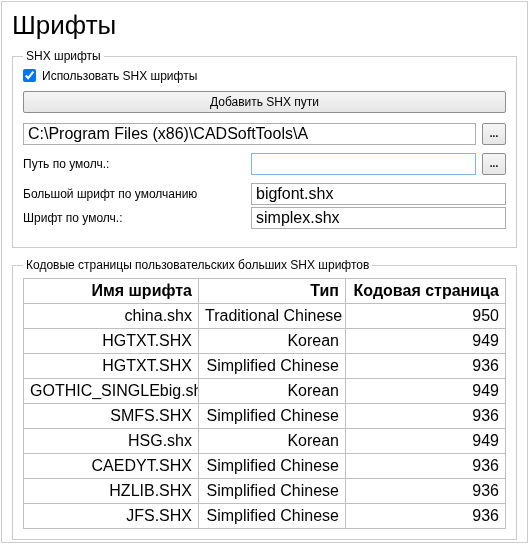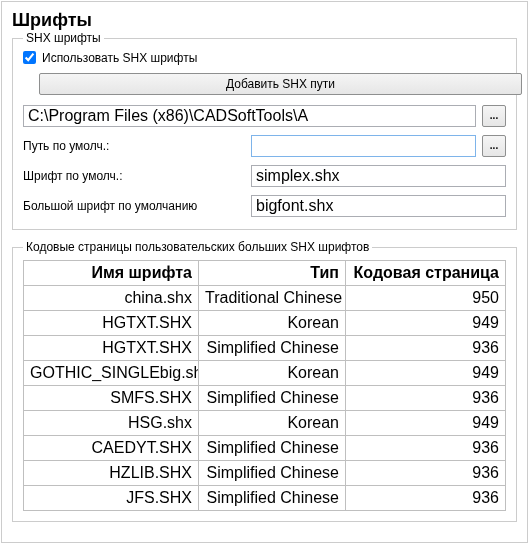--- a/index.html
+++ b/index.html
@@ -12,23 +12,23 @@
     overflow: hidden;
     color: #000;
   }
   .panel {
     border: 1px solid #ccc;
     margin: 1px;
     padding: 8px 10px 10px 10px;
     height: calc(100% - 2px);
   }
   .title {
-    font-size: 18px;
-    font-weight: 700;
-    margin-bottom: 0;
+    font-size: 26px;
+    font-weight: 400;
+    margin-bottom: 8px;
   }
   fieldset {
     border: 1px solid #ccc;
     padding: 6px 10px 10px 10px;
     margin-bottom: 10px;
   }
   fieldset legend {
     font-size: 12px;
     padding: 0 3px;
   }
@@ -43,21 +43,20 @@
   }
   .add-btn {
     width: 100%;
     height: 22px;
     border: 1px solid #8e8f8f;
     background: linear-gradient(#f5f5f5, #e6e6e6);
     border-radius: 2px;
     font-size: 12px;
     cursor: pointer;
     margin-bottom: 10px;
-    margin-left: 16px;
   }
   .form-row {
     display: flex;
     align-items: center;
     margin-bottom: 8px;
     gap: 6px;
   }
   .form-row label {
     width: 222px;
     flex-shrink: 0;
@@ -135,28 +134,28 @@
       <input type="text" value="C:\Program Files (x86)\CADSoftTools\A" style="">
       <button class="browse-btn">...</button>
     </div>
 
     <div class="form-row">
       <label>Путь по умолч.:</label>
       <input type="text" class="hl" value="" style="">
       <button class="browse-btn">...</button>
     </div>
 
+    <div class="form-row" style="margin-bottom:2px;">
+      <label>Большой шрифт по умолчанию</label>
+      <input type="text" value="bigfont.shx" style="">
+    </div>
+
     <div class="form-row">
       <label>Шрифт по умолч.:</label>
       <input type="text" value="simplex.shx" style="">
-    </div>
-
-    <div class="form-row" style="margin-bottom:2px;">
-      <label>Большой шрифт по умолчанию</label>
-      <input type="text" value="bigfont.shx" style="">
     </div>
   </fieldset>
 
   <fieldset>
     <legend>Кодовые страницы пользовательских больших SHX шрифтов</legend>
     <div class="tbl-wrap">
       <table>
         <colgroup>
             <col class="c1">
             <col class="c2">

